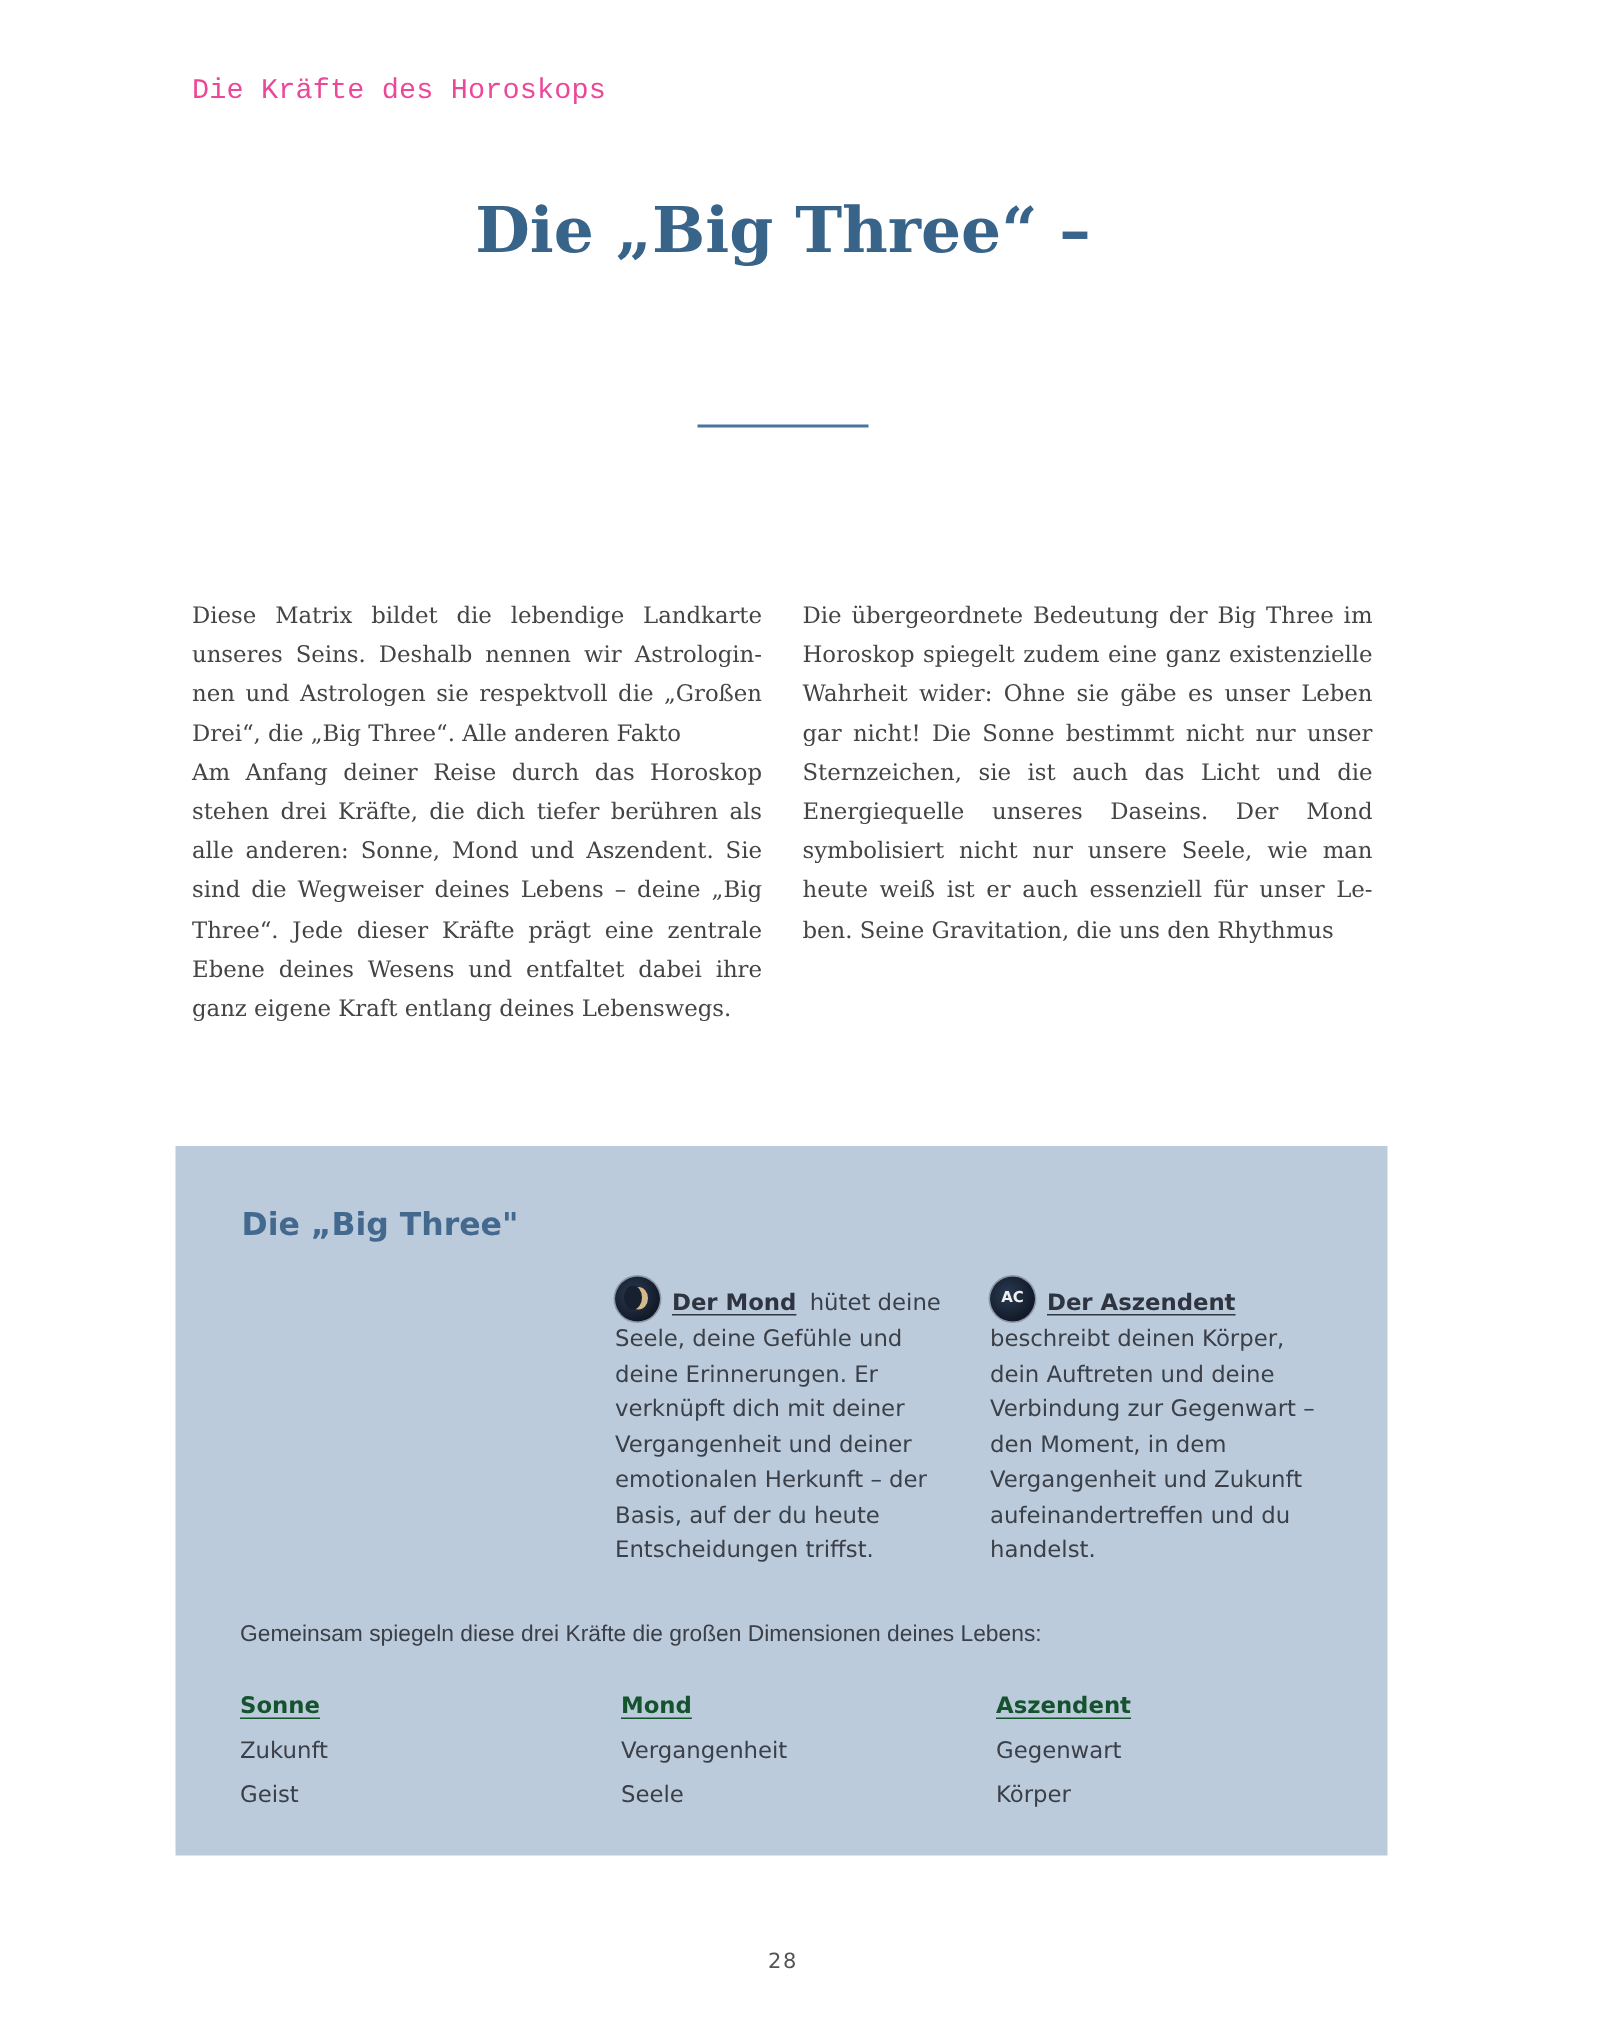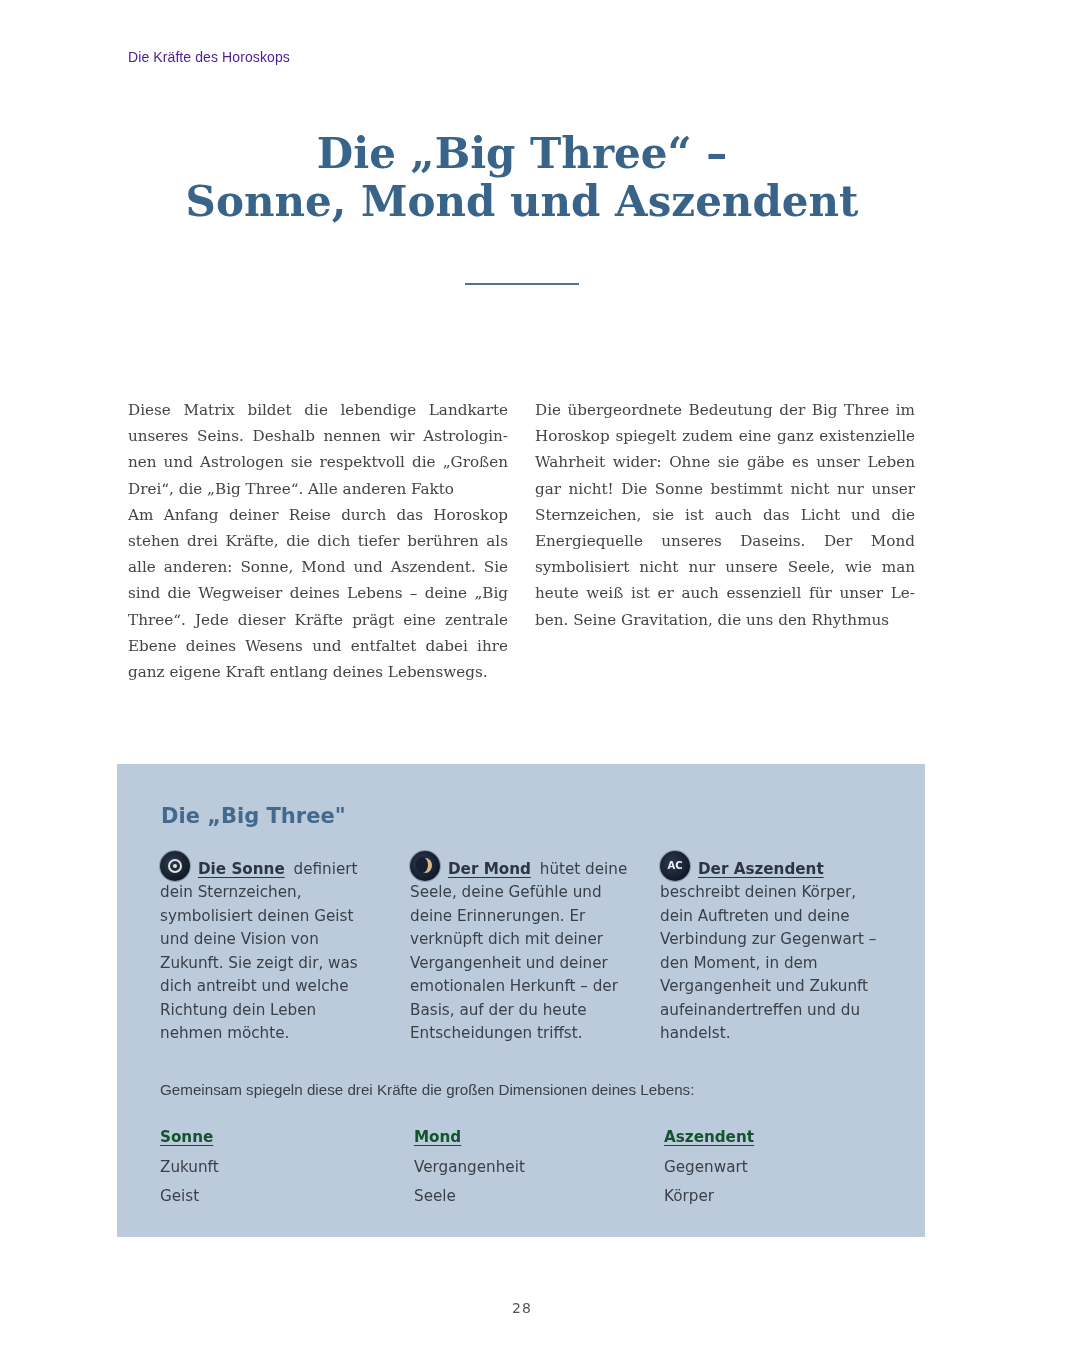--- a/index.html
+++ b/index.html
@@ -12,23 +12,23 @@
       height: 1350px;
       position: relative;
       overflow: hidden;
       font-family: "DejaVu Serif", serif;
       color: #3c3c3c;
     }
     .running-head {
       position: absolute;
       left: 128px;
       top: 49px;
-      font-family: Liberation Sans, sans-serif;
-      font-size: 14px;
-      color: #4c1d95;
+      font-family: Liberation Mono, monospace;
+      font-size: 19px;
+      color: #ec4899;
       letter-spacing: 0.1px;
     }
     .title {
       position: absolute;
       left: 0;
       top: 130px;
       width: 1044px;
       text-align: center;
       font-family: "DejaVu Serif", serif;
       font-weight: bold;
@@ -187,41 +187,36 @@
       color: #555555;
     }
   </style>
 </head>
 <body>
 
 <div class="running-head">Die Kräfte des Horoskops</div>
 
 <h1 class="title">
   <span>Die „Big Three“ –</span>
-  <span>Sonne, Mond und Aszendent</span>
 </h1>
 
 <div class="title-rule"></div>
 
 <div class="body-col col-left">
   <p>Diese Matrix bildet die lebendige Landkarte unseres Seins. Deshalb nennen wir Astrologin­nen und Astrologen sie respektvoll die „Gro­ßen Drei“, die „Big Three“. Alle anderen Fakto­</p>
   <p>Am Anfang deiner Reise durch das Horoskop stehen drei Kräfte, die dich tiefer berühren als alle anderen: Sonne, Mond und Aszendent. Sie sind die Wegweiser deines Lebens – deine „Big Three“. Jede dieser Kräfte prägt eine zen­trale Ebene deines Wesens und entfaltet da­bei ihre ganz eigene Kraft entlang deines Le­benswegs.</p>
 </div>
 
 <div class="body-col col-right">
   <p>Die übergeordnete Bedeutung der Big Three im Horoskop spiegelt zudem eine ganz existenziel­le Wahrheit wider: Ohne sie gäbe es unser Le­ben gar nicht! Die Sonne bestimmt nicht nur unser Sternzeichen, sie ist auch das Licht und die Energiequelle unseres Daseins. Der Mond symbolisiert nicht nur unsere Seele, wie man heute weiß ist er auch essenziell für unser Le­ben. Seine Gravitation, die uns den Rhythmus</p>
 </div>
 
 <div class="infobox">
   <div class="infobox-title">Die „Big Three"</div>
 
-  <div class="big-col c1">
-    <span class="planet-icon sun"></span><span class="planet-name">Die Sonne</span>
-    <span>definiert dein Sternzeichen, symbolisiert deinen Geist und deine Vision von Zukunft. Sie zeigt dir, was dich antreibt und welche Richtung dein Leben nehmen möchte.</span>
-  </div>
 
   <div class="big-col c3">
     <span class="planet-icon asc">AC</span><span class="planet-name">Der Aszendent</span>
     <span>beschreibt deinen Körper, dein Auftreten und deine Verbindung zur Gegenwart – den Moment, in dem Vergangenheit und Zu­kunft aufeinandertreffen und du handelst.</span>
   </div>
 
   <div class="big-col c2">
     <span class="planet-icon moon"></span><span class="planet-name">Der Mond</span>
     <span>hütet deine Seele, deine Gefühle und deine Erinnerungen. Er verknüpft dich mit deiner Vergangenheit und deiner emotionalen Herkunft – der Basis, auf der du heute Entscheidungen triffst.</span>
   </div>

